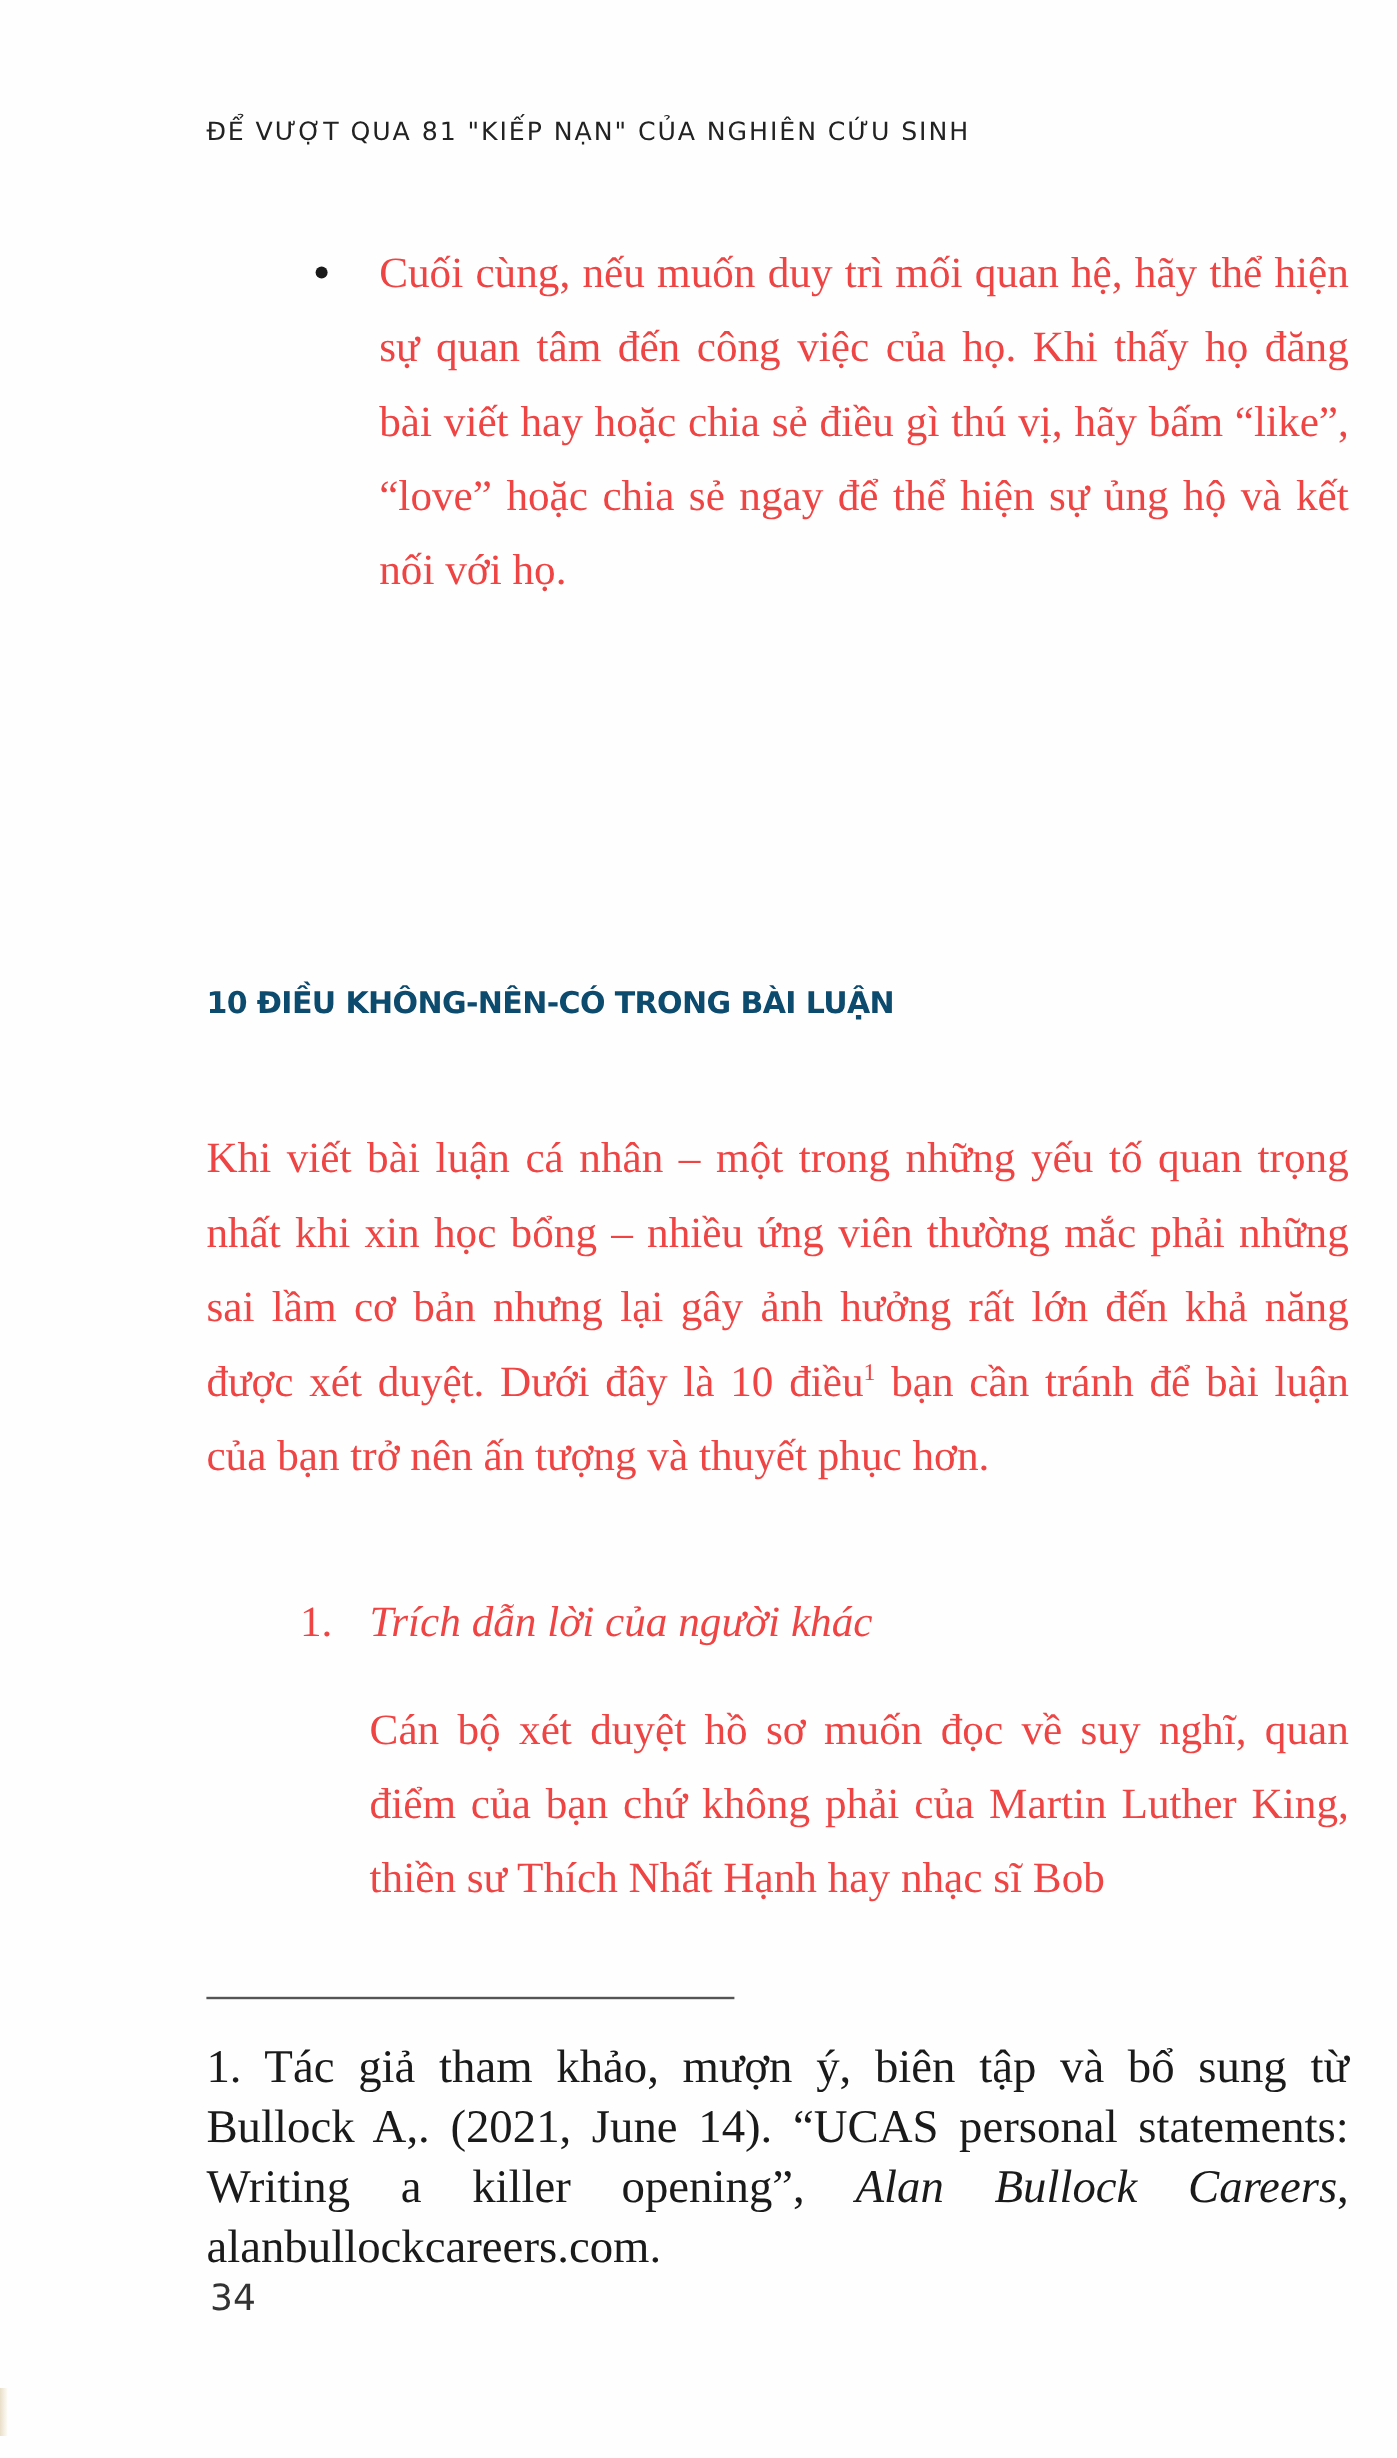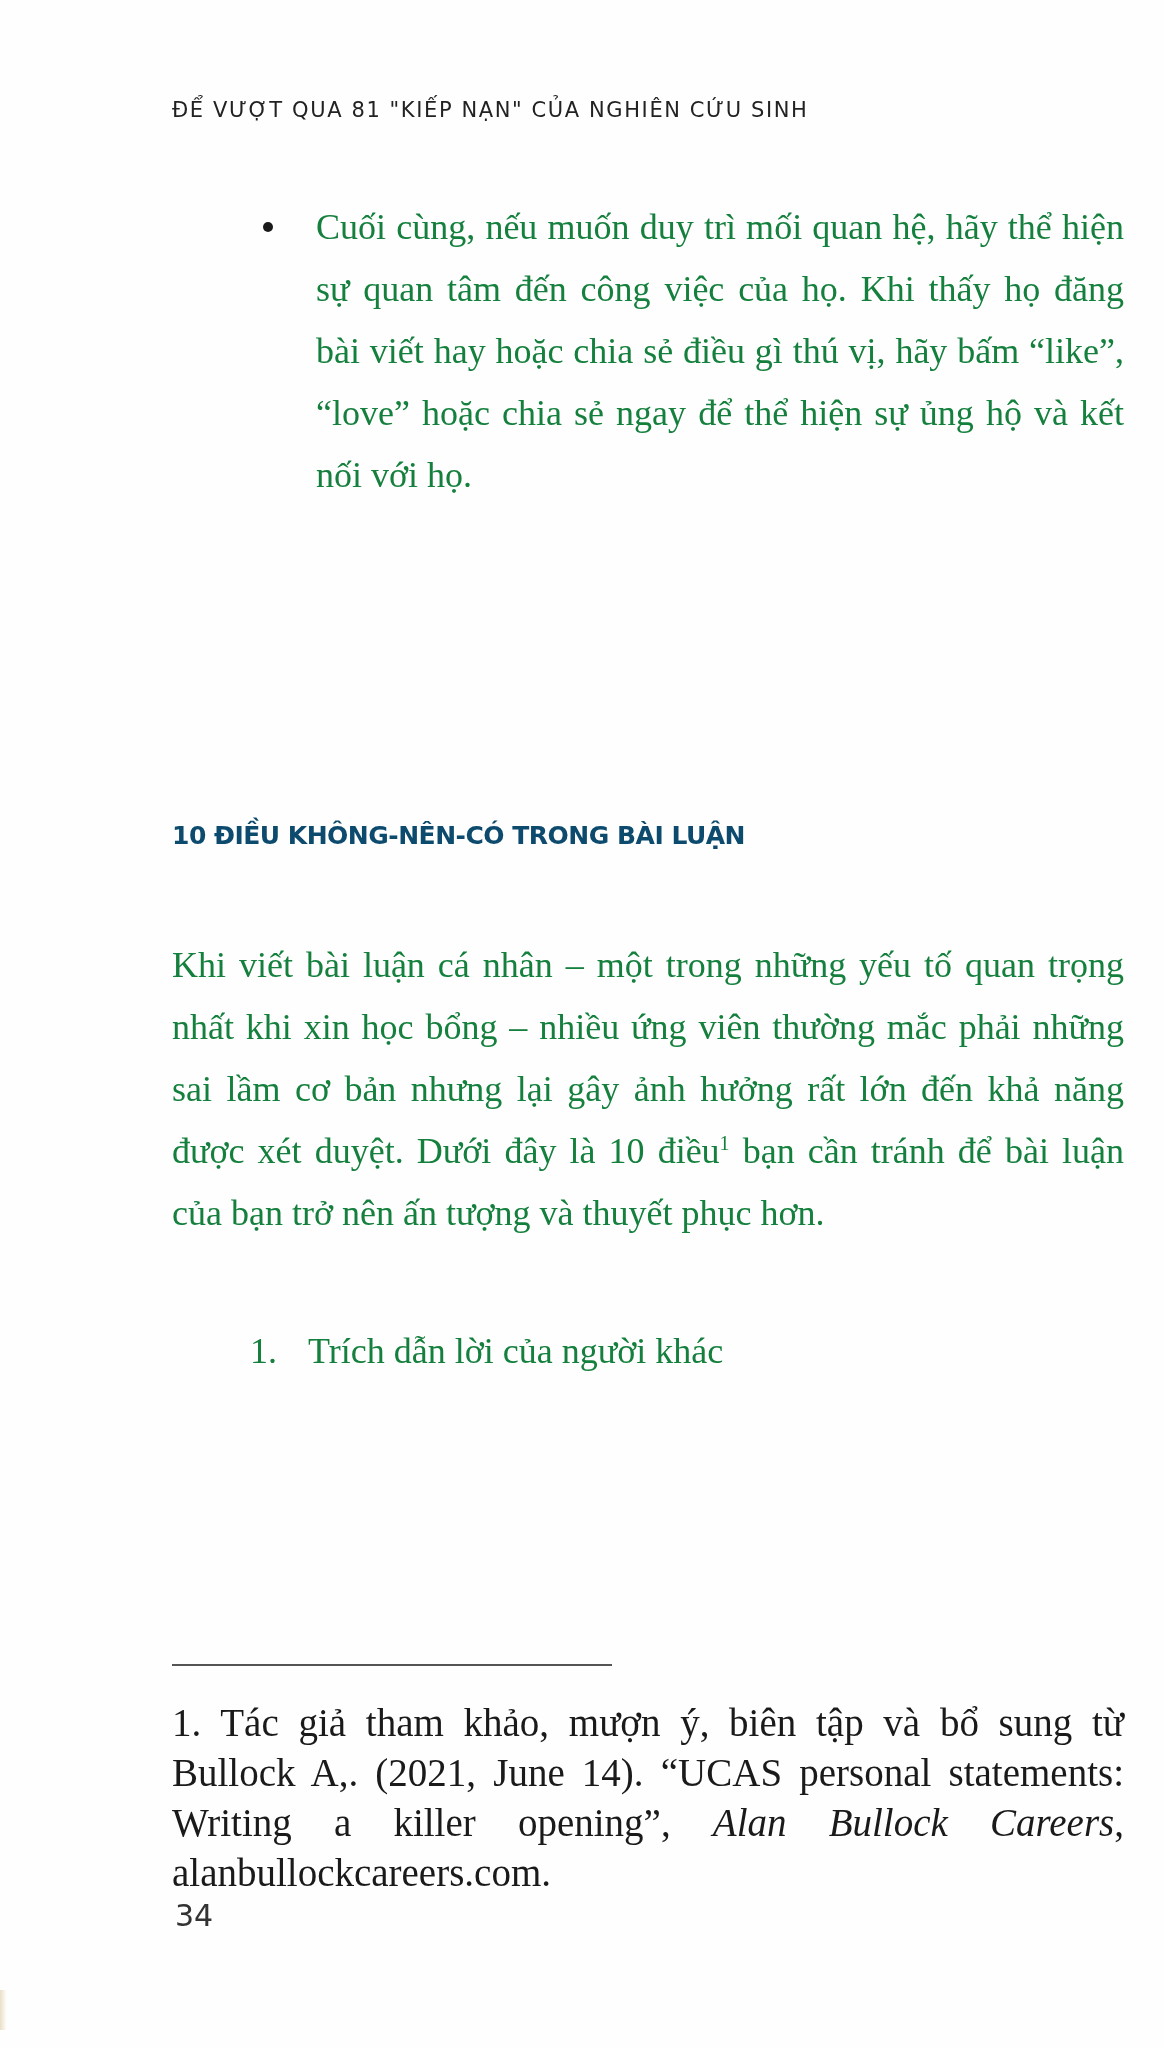--- a/index.html
+++ b/index.html
@@ -27,21 +27,21 @@
       font-family: "DejaVu Sans", sans-serif;
       font-size: 21px;
       letter-spacing: 1.6px;
       color: #222;
       white-space: nowrap;
     }
     .body-text {
       font-family: "Liberation Serif", "DejaVu Serif", serif;
       font-size: 36px;
       line-height: 62px;
-      color: #15803d;
+      color: #ef4444;
     }
     .bullet-block {
       position: absolute;
       left: 316px;
       top: 196px;
       width: 808px;
       text-align: justify;
       text-align-last: left;
     }
     .bullet-dot {
@@ -76,20 +76,21 @@
     .p2 { top: 934px; }
     .list-num {
       position: absolute;
       left: 250px;
       top: 1320px;
     }
     .list-title {
       position: absolute;
       left: 308px;
       top: 1320px;
+      font-style: italic;
     }
     .list-body {
       position: absolute;
       left: 308px;
       top: 1410px;
       width: 816px;
       text-align: justify;
       text-align-last: left;
     }
     .footnote-rule {
@@ -147,20 +148,21 @@
 
 
   <div class="heading">
     <div>10 ĐIỀU KHÔNG-NÊN-CÓ TRONG BÀI LUẬN</div>
   </div>
 
   <div class="para p2 body-text"><span>Khi viết bài luận cá nhân – một trong những yếu tố quan trọng nhất khi xin học bổng –  nhiều ứng viên thường mắc phải những sai lầm cơ bản nhưng lại gây ảnh hưởng rất lớn đến khả năng được xét duyệt. Dưới đây là 10 điều</span><sup class="fn">1</sup><span> bạn cần tránh để bài luận của bạn trở nên ấn tượng và thuyết phục hơn.</span></div>
 
   <div class="list-num body-text">1.</div>
   <div class="list-title body-text">Trích dẫn lời của người khác</div>
+  <div class="list-body body-text">Cán bộ xét duyệt hồ sơ muốn đọc về suy nghĩ, quan điểm của bạn chứ không phải của Martin Luther King, thiền sư Thích Nhất Hạnh hay nhạc sĩ Bob</div>
 
   <div class="footnote-rule"></div>
   <div class="footnote"><span>1. Tác giả tham khảo, mượn ý, biên tập và bổ sung từ Bullock A,. (2021, June 14). “UCAS personal statements: Writing a killer opening”, </span><i>Alan Bullock Careers</i><span>, alanbullockcareers.com.</span></div>
 
   <div class="page-number">34</div>
 
   <div class="edge-shadow"></div>
 </div>
 
 </body></html>

